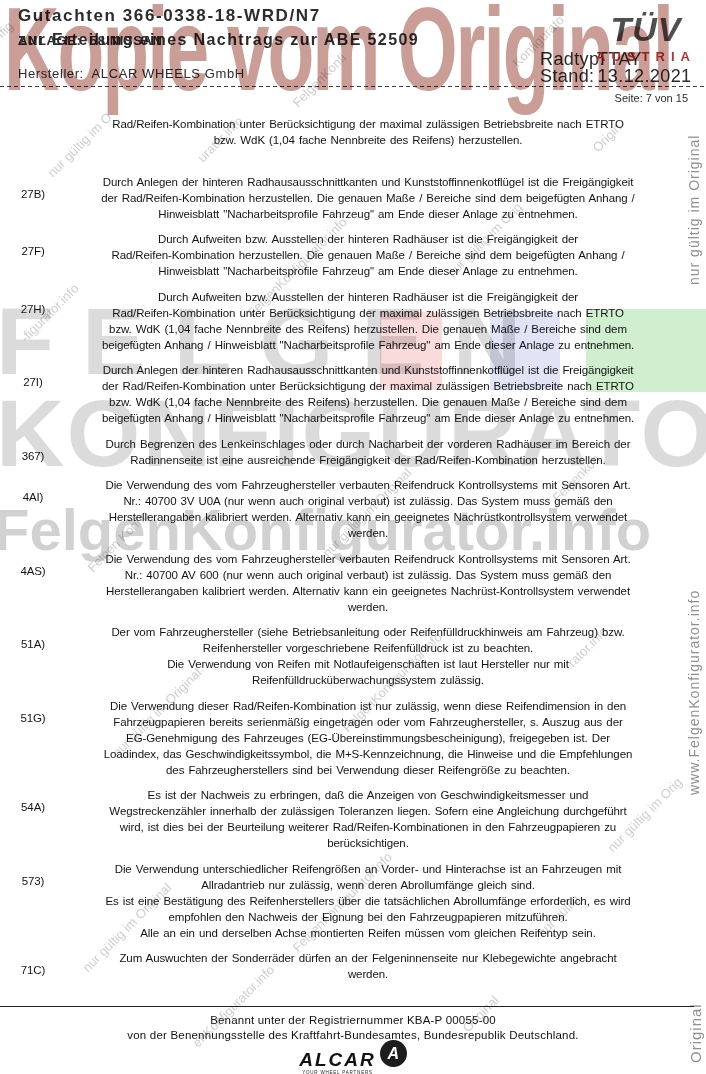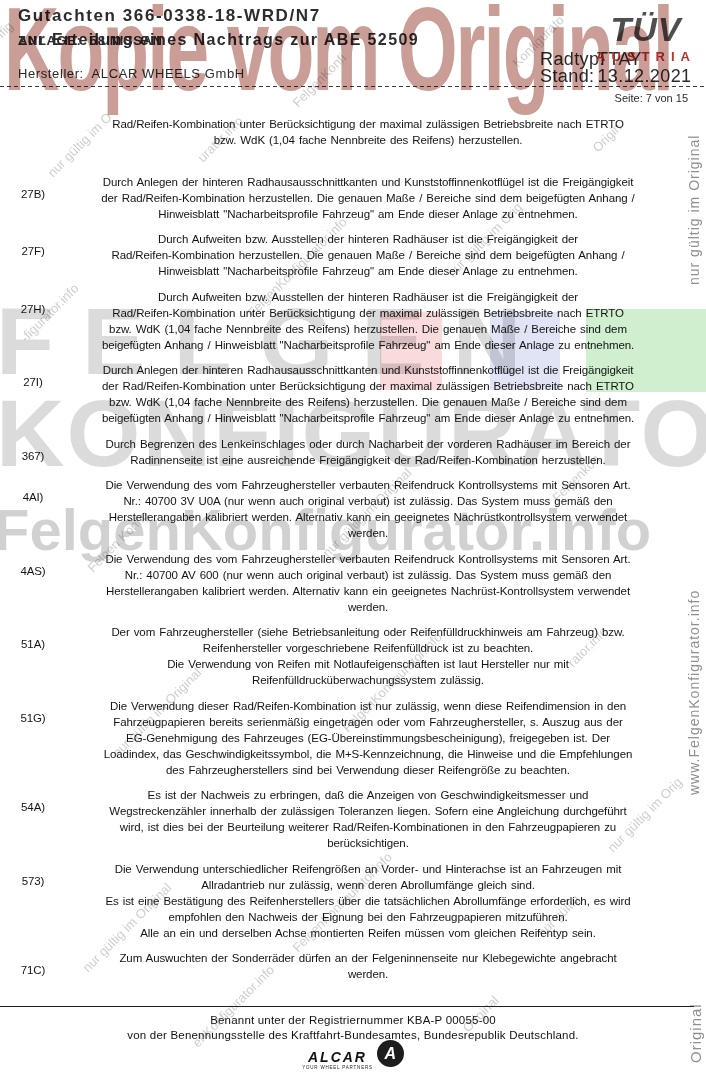--- a/index.html
+++ b/index.html
@@ -56,21 +56,21 @@
         font-size:11.5px; line-height:16px; color:#141414; letter-spacing:-0.1px;
         word-spacing:1px; white-space:pre-line;}
   .para .plabel{position:absolute; left:18px; top:12px; width:30px; white-space:nowrap;}
   
   .foot-line{position:absolute; left:0; width:694px; top:1006px; border-top:1px solid #222; z-index:10;}
   .foot-txt{position:absolute; left:0; right:0; top:1013px; text-align:center; font-size:11.5px;
             line-height:14.5px; color:#111; z-index:10; letter-spacing:0.2px;}
   .alcar{position:absolute; left:0; right:0; top:1040px; display:flex; justify-content:center;
          align-items:flex-start; z-index:10;}
   .alcar-word{margin-top:10px; text-align:center;}
-  .alcar-name{font-size:14px; font-weight:800; font-style:italic; letter-spacing:2px; color:#111; line-height:1;}
+  .alcar-name{font-size:19px; font-weight:800; font-style:italic; letter-spacing:2px; color:#111; line-height:1;}
   .alcar-sub{font-size:4.5px; letter-spacing:0.8px; color:#222; margin-top:1px;}
   .alcar-emblem{width:27px; height:27px; border-radius:50%; background:#1d1d1d; margin-left:4px;
         display:flex; align-items:center; justify-content:center;}
   .alcar-emblem span{color:#fff; font-weight:bold; font-style:italic; font-size:16px; line-height:1;}
 </style>
 </head>
 <body>
 
 <div class="page">
 

